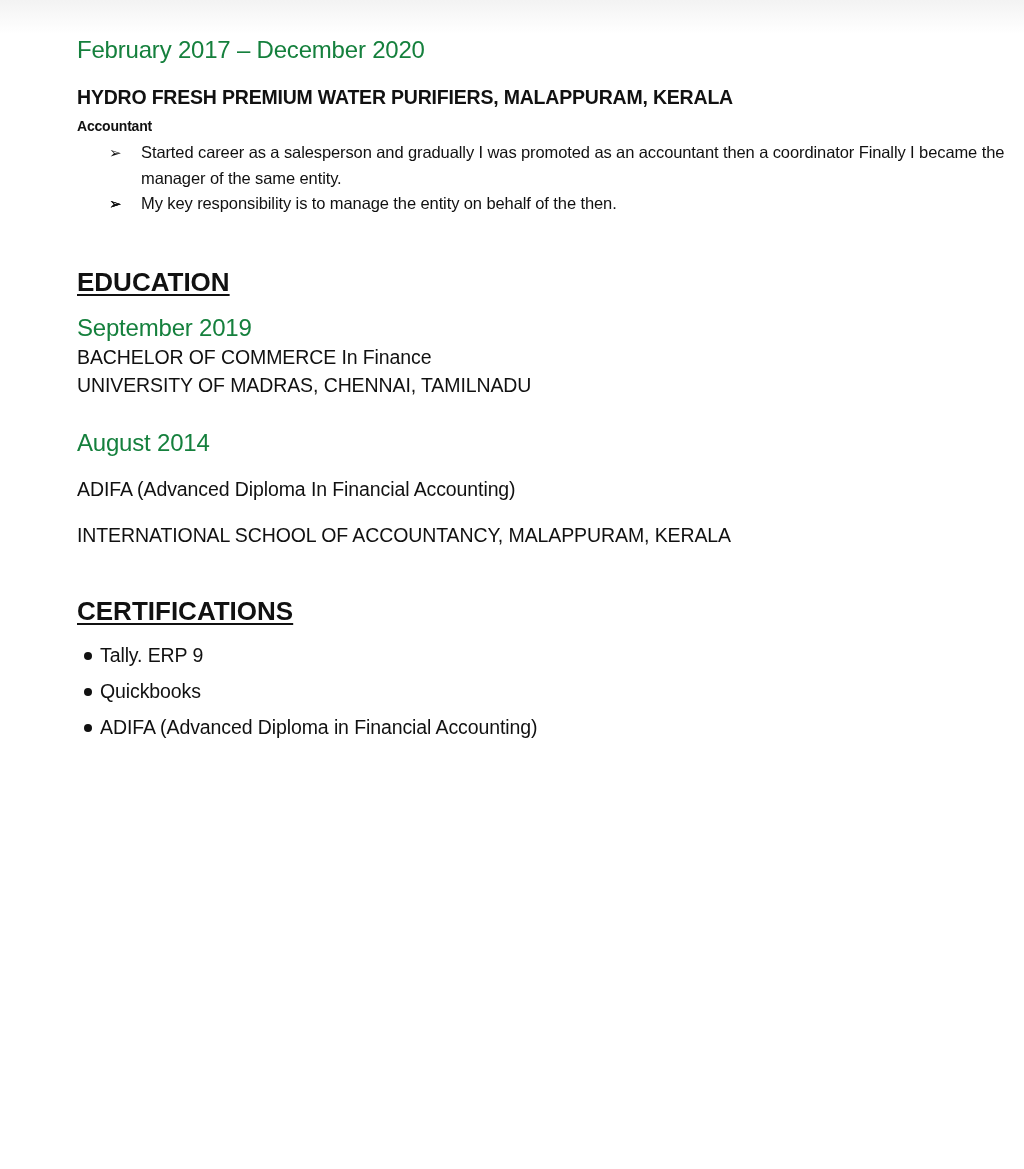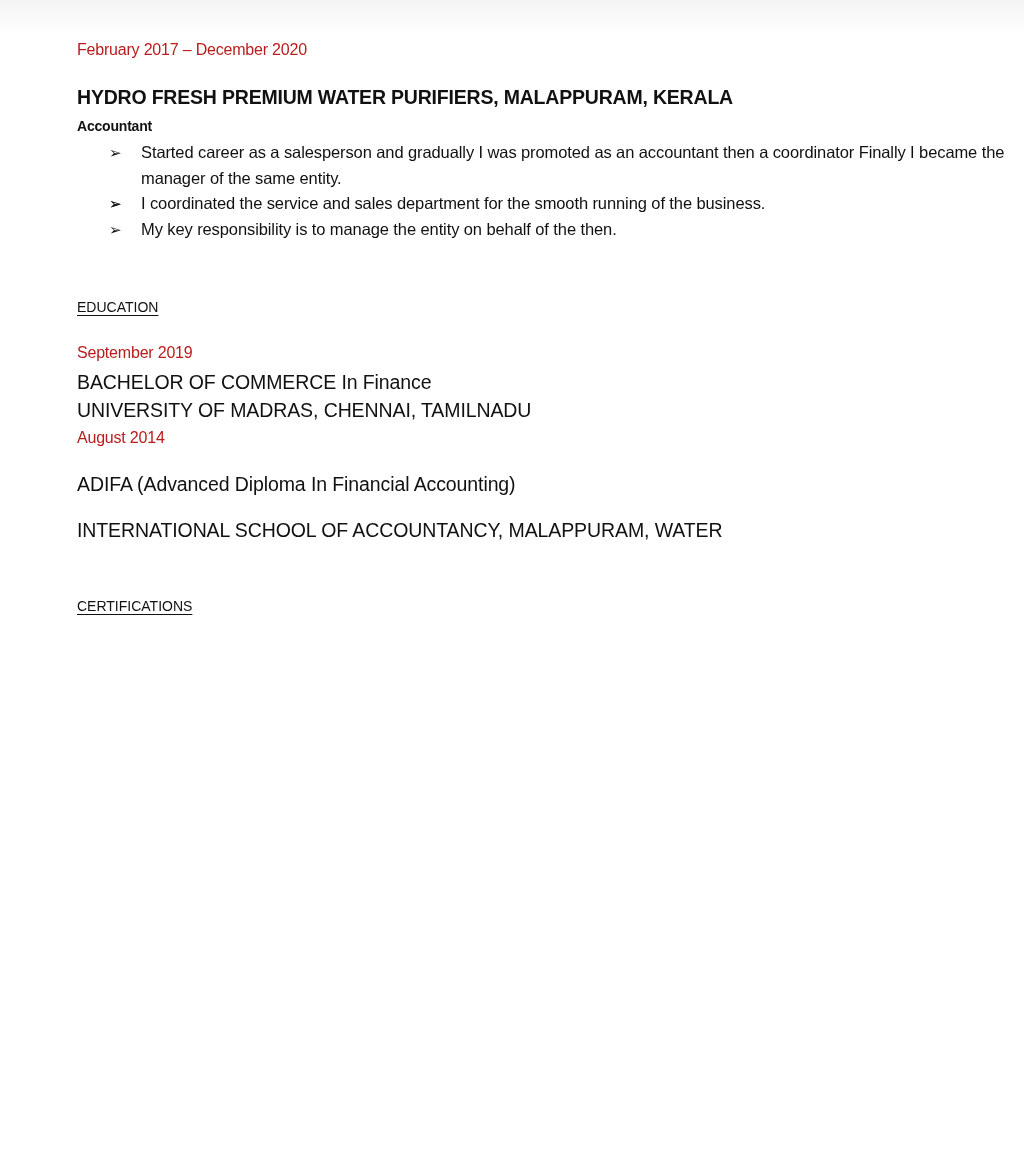--- a/index.html
+++ b/index.html
@@ -10,32 +10,32 @@
       font-family: "Liberation Sans", sans-serif;
       color: #111111;
       position: relative;
       overflow: hidden;
     }
     .topfade {
       position: absolute; left: 0; top: 0; width: 1024px; height: 34px;
       background: linear-gradient(#f3f3f3, #ffffff);
     }
     .page { position: absolute; left: 77px; top: 36px; width: 930px; }
-    .date-gray { color: #b91c1c; font-size: 16px; line-height: 28px; letter-spacing: -0.2px; }
+    .date-gray { color: #15803d; font-size: 24px; line-height: 28px; letter-spacing: -0.2px; }
     .company { font-weight: bold; font-size: 19.5px; line-height: 30px; margin-top: 18px; letter-spacing: -0.2px; }
     .role { font-weight: bold; font-size: 14px; line-height: 28px; letter-spacing: -0.2px; }
     ul.bullets { list-style: none; margin: 0; padding: 0; }
     ul.bullets li {
       position: relative; padding-left: 64px; font-size: 16.5px; line-height: 25.5px; letter-spacing: -0.1px;
     }
     ul.bullets li .arrow {
       position: absolute; left: 32px; top: 0; font-size: 15px; line-height: 25.5px;
     }
     .section-title {
-      font-size: 14px; text-decoration: underline; text-underline-offset: 3px; line-height: 28px;
+      font-size: 26px; text-decoration: underline; text-underline-offset: 3px; line-height: 28px; font-weight: bold;
     }
     .edu-line { font-size: 19.5px; line-height: 28px; letter-spacing: -0.1px; }
     .cert-list { list-style: none; margin: 0; padding: 0; }
     .cert-list li { position: relative; padding-left: 23px; font-size: 19.5px; line-height: 36px; letter-spacing: -0.1px; }
     .cert-list li .dot {
       position: absolute; left: 7px; top: 15px; width: 8px; height: 8px; border-radius: 50%; background: #111;
     }
   </style>
 </head>
 <body>
@@ -51,40 +51,53 @@
     <ul class="bullets">
       <li>
         <span class="arrow">➢</span>
         <span>Started career as a salesperson and gradually I was promoted as an accountant then a coordinator Finally I became the manager of the same entity.</span>
       </li>
       <li>
         <span class="arrow">➢</span>
       </li>
       <li>
         <span class="arrow">➢</span>
-        <span>I coordinated the service and sales department for the smooth running of the business.</span>
       </li>
       <li>
         <span class="arrow">➢</span>
         <span>My key responsibility is to manage the entity on behalf of the then.</span>
       </li>
     </ul>
   </section>
 
   <section style="margin-top:51px;">
     <div class="section-title">EDUCATION</div>
     <div>
       <div class="date-gray" style="margin-top:18px;">September 2019</div>
       <div class="edu-line" style="margin-top:1px;">BACHELOR OF COMMERCE In Finance</div>
       <div class="edu-line" style="">UNIVERSITY OF MADRAS, CHENNAI, TAMILNADU</div>
     </div>
     <div>
-      <div class="date-gray" style="margin-top:0;">August 2014</div>
+      <div class="date-gray" style="margin-top:30px;">August 2014</div>
       <div class="edu-line" style="margin-top:18px;">ADIFA (Advanced Diploma In Financial Accounting)</div>
-      <div class="edu-line" style="margin-top:18px;">INTERNATIONAL SCHOOL OF ACCOUNTANCY, MALAPPURAM, WATER</div>
+      <div class="edu-line" style="margin-top:18px;">INTERNATIONAL SCHOOL OF ACCOUNTANCY, MALAPPURAM, KERALA</div>
     </div>
   </section>
 
   <section style="margin-top:48px;">
     <div class="section-title">CERTIFICATIONS</div>
+    <ul class="cert-list" style="margin-top:12px;">
+      <li>
+        <span class="dot"></span>
+        <span>Tally. ERP 9</span>
+      </li>
+      <li>
+        <span class="dot"></span>
+        <span>Quickbooks</span>
+      </li>
+      <li>
+        <span class="dot"></span>
+        <span>ADIFA (Advanced Diploma in Financial Accounting)</span>
+      </li>
+    </ul>
   </section>
 
 </div>
 
 </body></html>

